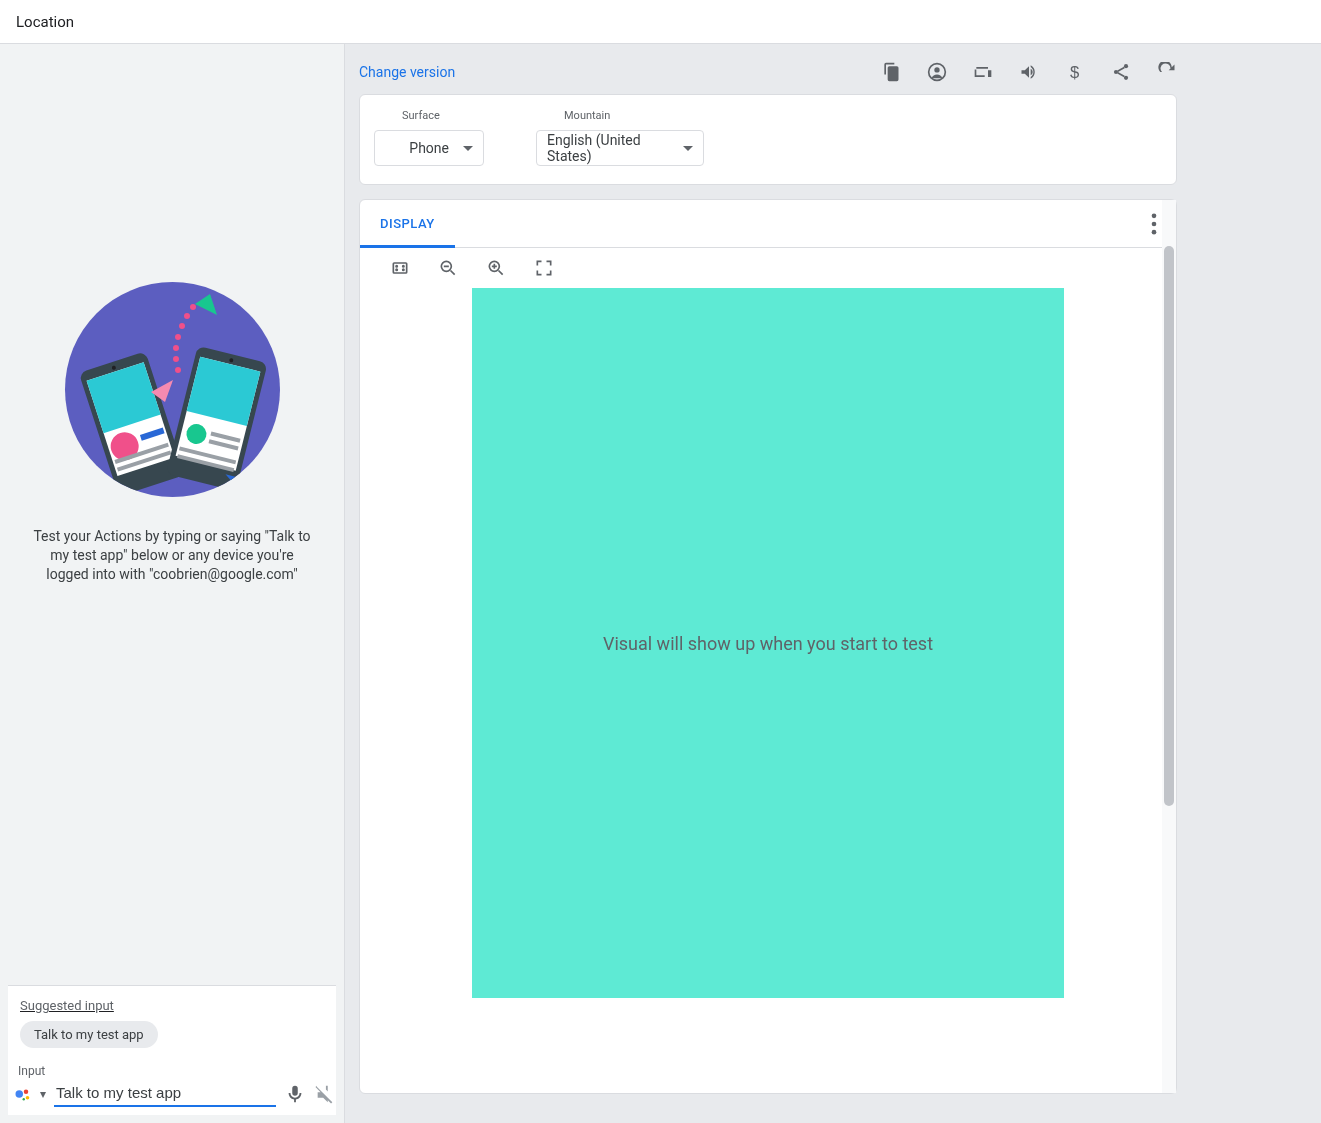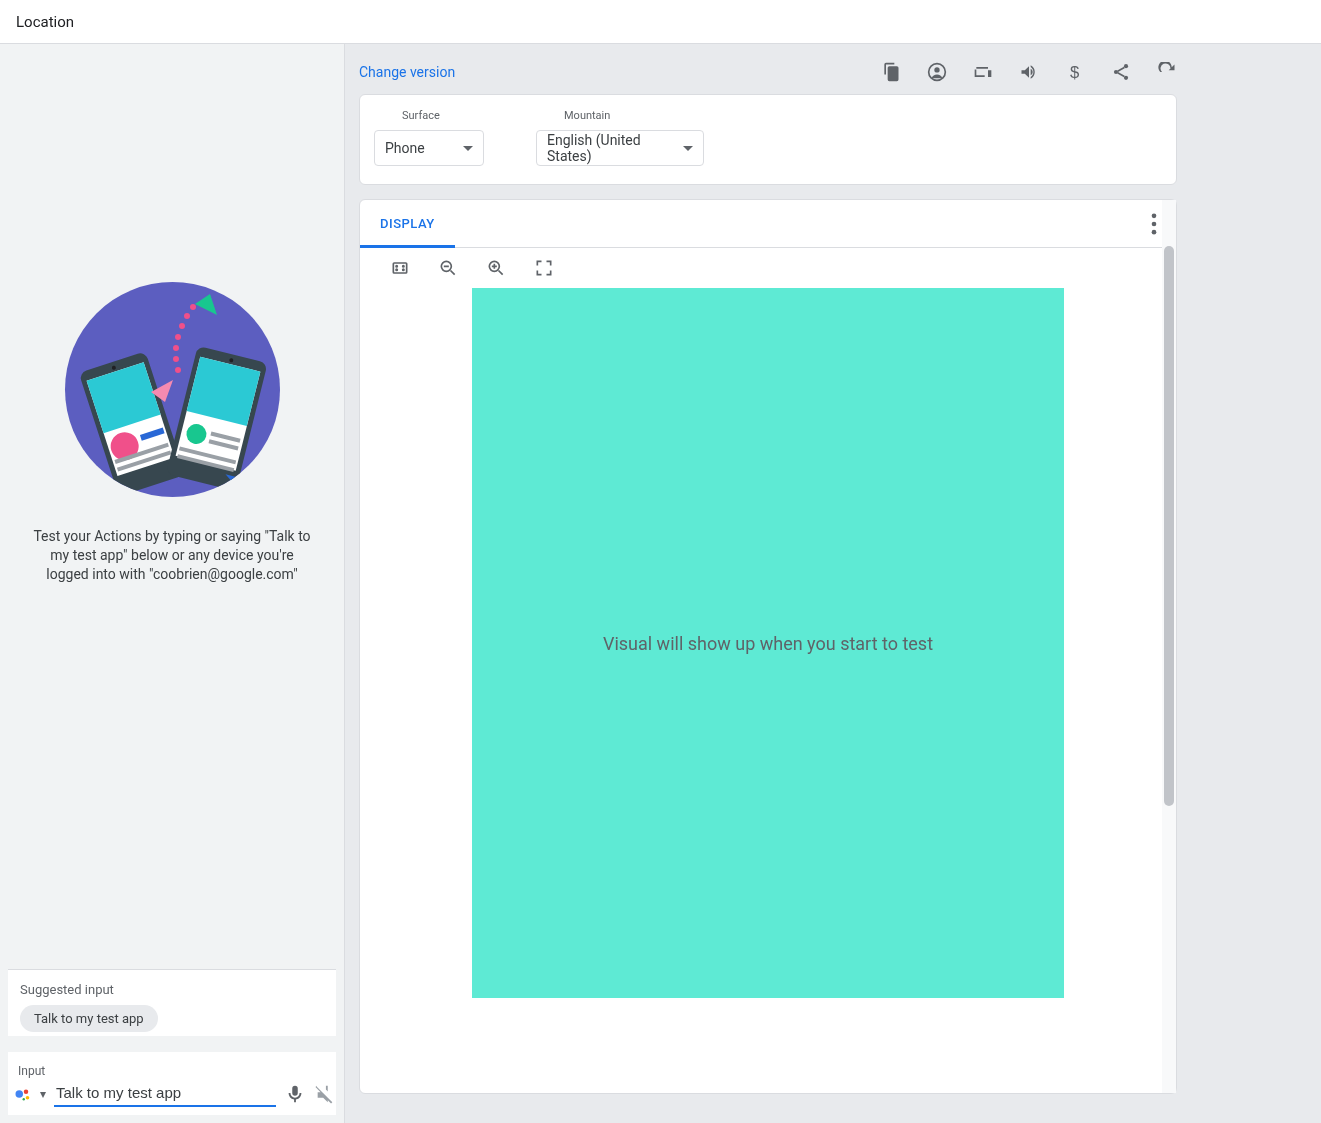--- a/index.html
+++ b/index.html
@@ -15,30 +15,30 @@
   *{box-sizing:border-box;}
   html,body{margin:0;padding:0;font-family:Roboto,Arial,sans-serif;color:#202124;background:#fff;height:100%;}
   body{width:1321px;height:1123px;overflow:hidden;position:relative;}
 
   
   .top-title{height:44px;line-height:44px;padding:0 16px;border-bottom:1px solid var(--g-border);font-size:15px;color:#202124;}
 
   
   .layout{display:flex;height:calc(1123px - 44px);}
   .left{width:345px;min-width:345px;background:var(--panel-bg);padding:8px;display:flex;flex-direction:column;position:relative;border-right:1px solid var(--g-border);}
-  .left-card{flex:1;background:#f1f3f4;position:relative;display:flex;flex-direction:column;gap:16px;}
+  .left-card{flex:1;background:#f1f3f4;position:relative;display:flex;flex-direction:column;}
   .left-canvas{flex:1;display:flex;flex-direction:column;align-items:center;justify-content:flex-start;padding-top:230px;}
 
   
   .illust{width:215px;height:215px;border-radius:50%;background:#5c5ec0;position:relative;overflow:hidden;}
 
   .intro-text{margin-top:30px;font-size:14px;text-align:center;color:#3c4043;line-height:1.35;max-width:280px;}
 
   
-  .suggested{padding:6px 4px 4px 4px;background:#fff;border-top:1px solid var(--g-border);}
+  .suggested{padding:6px 4px 4px 4px;background:#fff;border-top:1px solid var(--g-border);text-decoration:underline;}
   .sug-label{font-size:13px;color:var(--g-grey);margin:6px 8px 8px 8px;}
   .chip{display:inline-block;background:#e8eaed;color:#3c4043;font-size:13px;border-radius:16px;padding:6px 14px;margin-left:8px;cursor:pointer;}
 
   
   .input-block{background:#fff;padding:4px 0 8px 6px;}
   .inp-label{font-size:12px;color:var(--g-grey);margin:8px 4px 2px 4px;}
   .inp-row{display:flex;align-items:center;gap:8px;}
   .assist-dot{width:18px;height:18px;position:relative;}
   .drop-caret{color:var(--g-grey);font-size:12px;}
   .inp{flex:1;border:none;border-bottom:2px solid var(--g-blue);font-size:15px;padding:4px 2px;outline:none;color:#3c4043;background:transparent;}
@@ -52,21 +52,21 @@
 
   .topbar{height:44px;display:flex;align-items:center;justify-content:space-between;padding:0 14px;}
   .topbar a{color:var(--link);font-size:14px;text-decoration:none;cursor:pointer;}
   .icon-row{display:flex;gap:26px;align-items:center;color:var(--g-grey);}
   .icon-row .ticon{width:20px;height:20px;cursor:pointer;display:flex;align-items:center;justify-content:center;}
 
   
   .settings-card{margin:0 14px 14px 14px;background:#fff;border:1px solid var(--g-border);border-radius:6px;padding:14px 14px 18px 14px;display:flex;gap:52px;align-items:flex-end;}
   .setting{display:flex;flex-direction:column;}
   .setting .label{font-size:11px;color:var(--g-grey);margin-bottom:8px;margin-left:28px;}
-  .dd{height:36px;border:1px solid var(--g-border);border-radius:4px;padding:0 10px;display:flex;align-items:center;justify-content:space-between;gap:14px;font-size:14px;color:#3c4043;cursor:pointer;background:#fff;}
+  .dd{height:36px;border:1px solid var(--g-border);border-radius:4px;padding:0 10px;display:flex;align-items:center;justify-content:flex-end;gap:14px;font-size:14px;color:#3c4043;cursor:pointer;background:#fff;}
   .dd .caret{border-left:5px solid transparent;border-right:5px solid transparent;border-top:5px solid var(--g-grey);}
   .surface{width:110px;}
   .lang{width:168px;}
   .loc-row{display:flex;align-items:center;gap:10px;flex:1;}
   .loc-field{flex:1;height:36px;border:1px solid var(--g-border);border-radius:4px;padding:0 10px;font-size:14px;color:#3c4043;display:flex;align-items:center;}
   .gps{width:24px;height:24px;color:var(--g-blue);cursor:pointer;display:flex;align-items:center;justify-content:center;}
 
   
   .display-card{margin:0 14px 29px 14px;background:#fff;border:1px solid var(--g-border);border-radius:6px;display:flex;flex-direction:column;min-height:0;flex:1;position:relative;}
   .tabs{height:48px;border-bottom:1px solid var(--g-border);display:flex;align-items:stretch;position:relative;}

